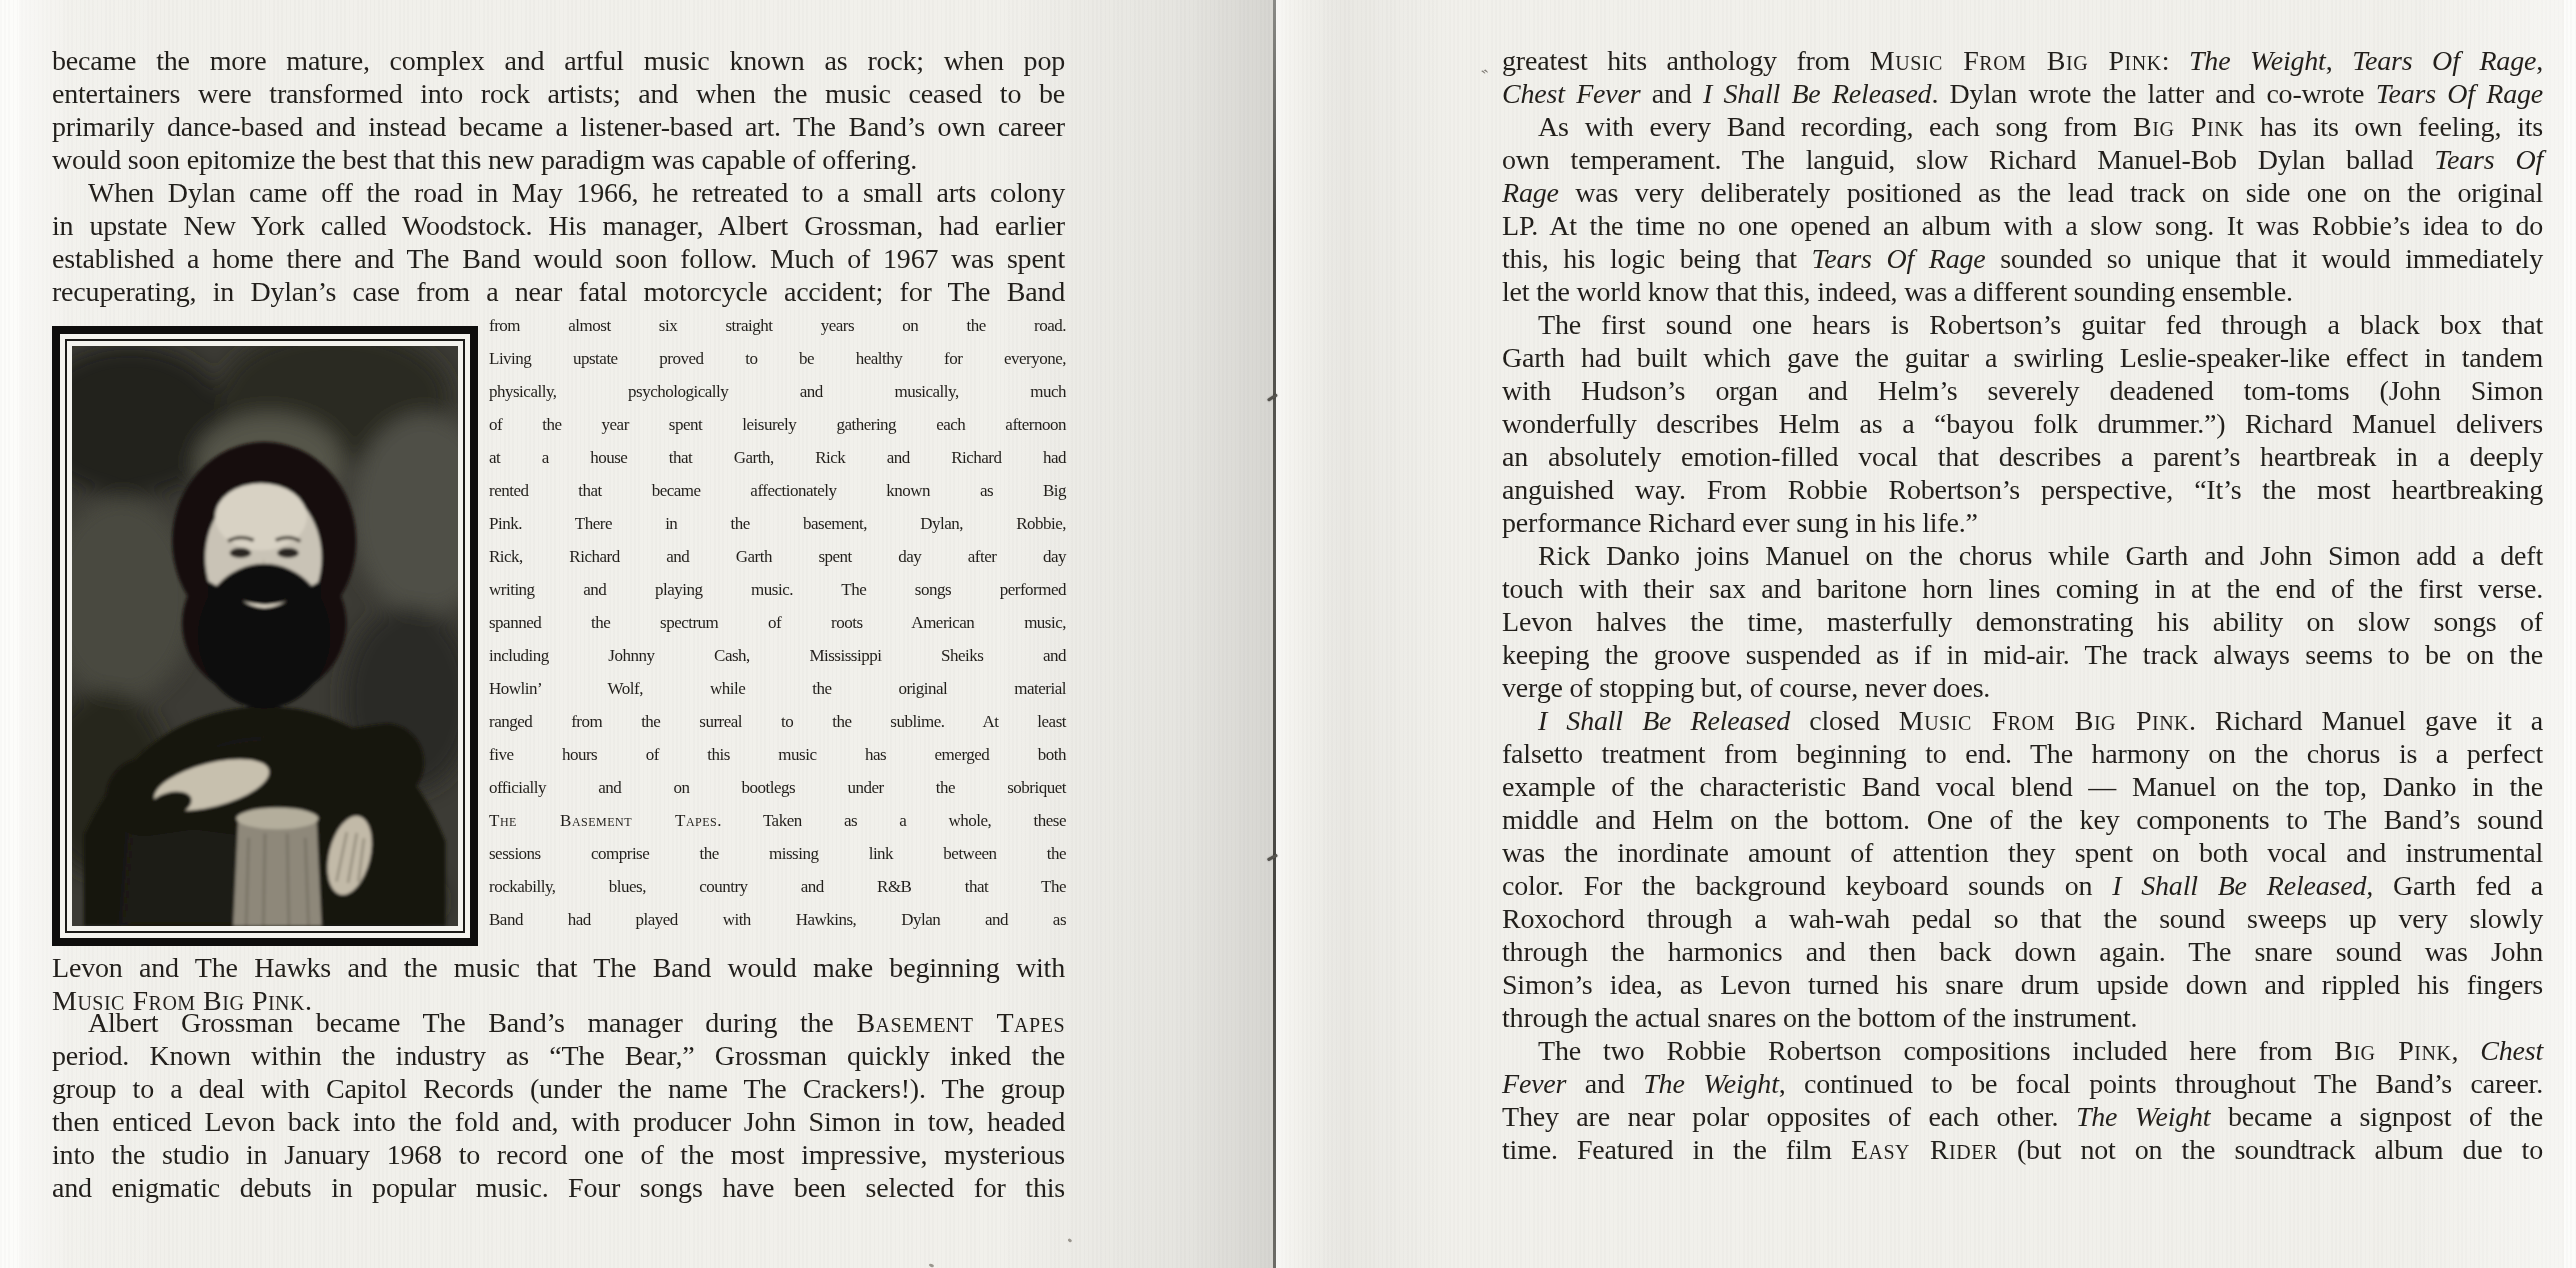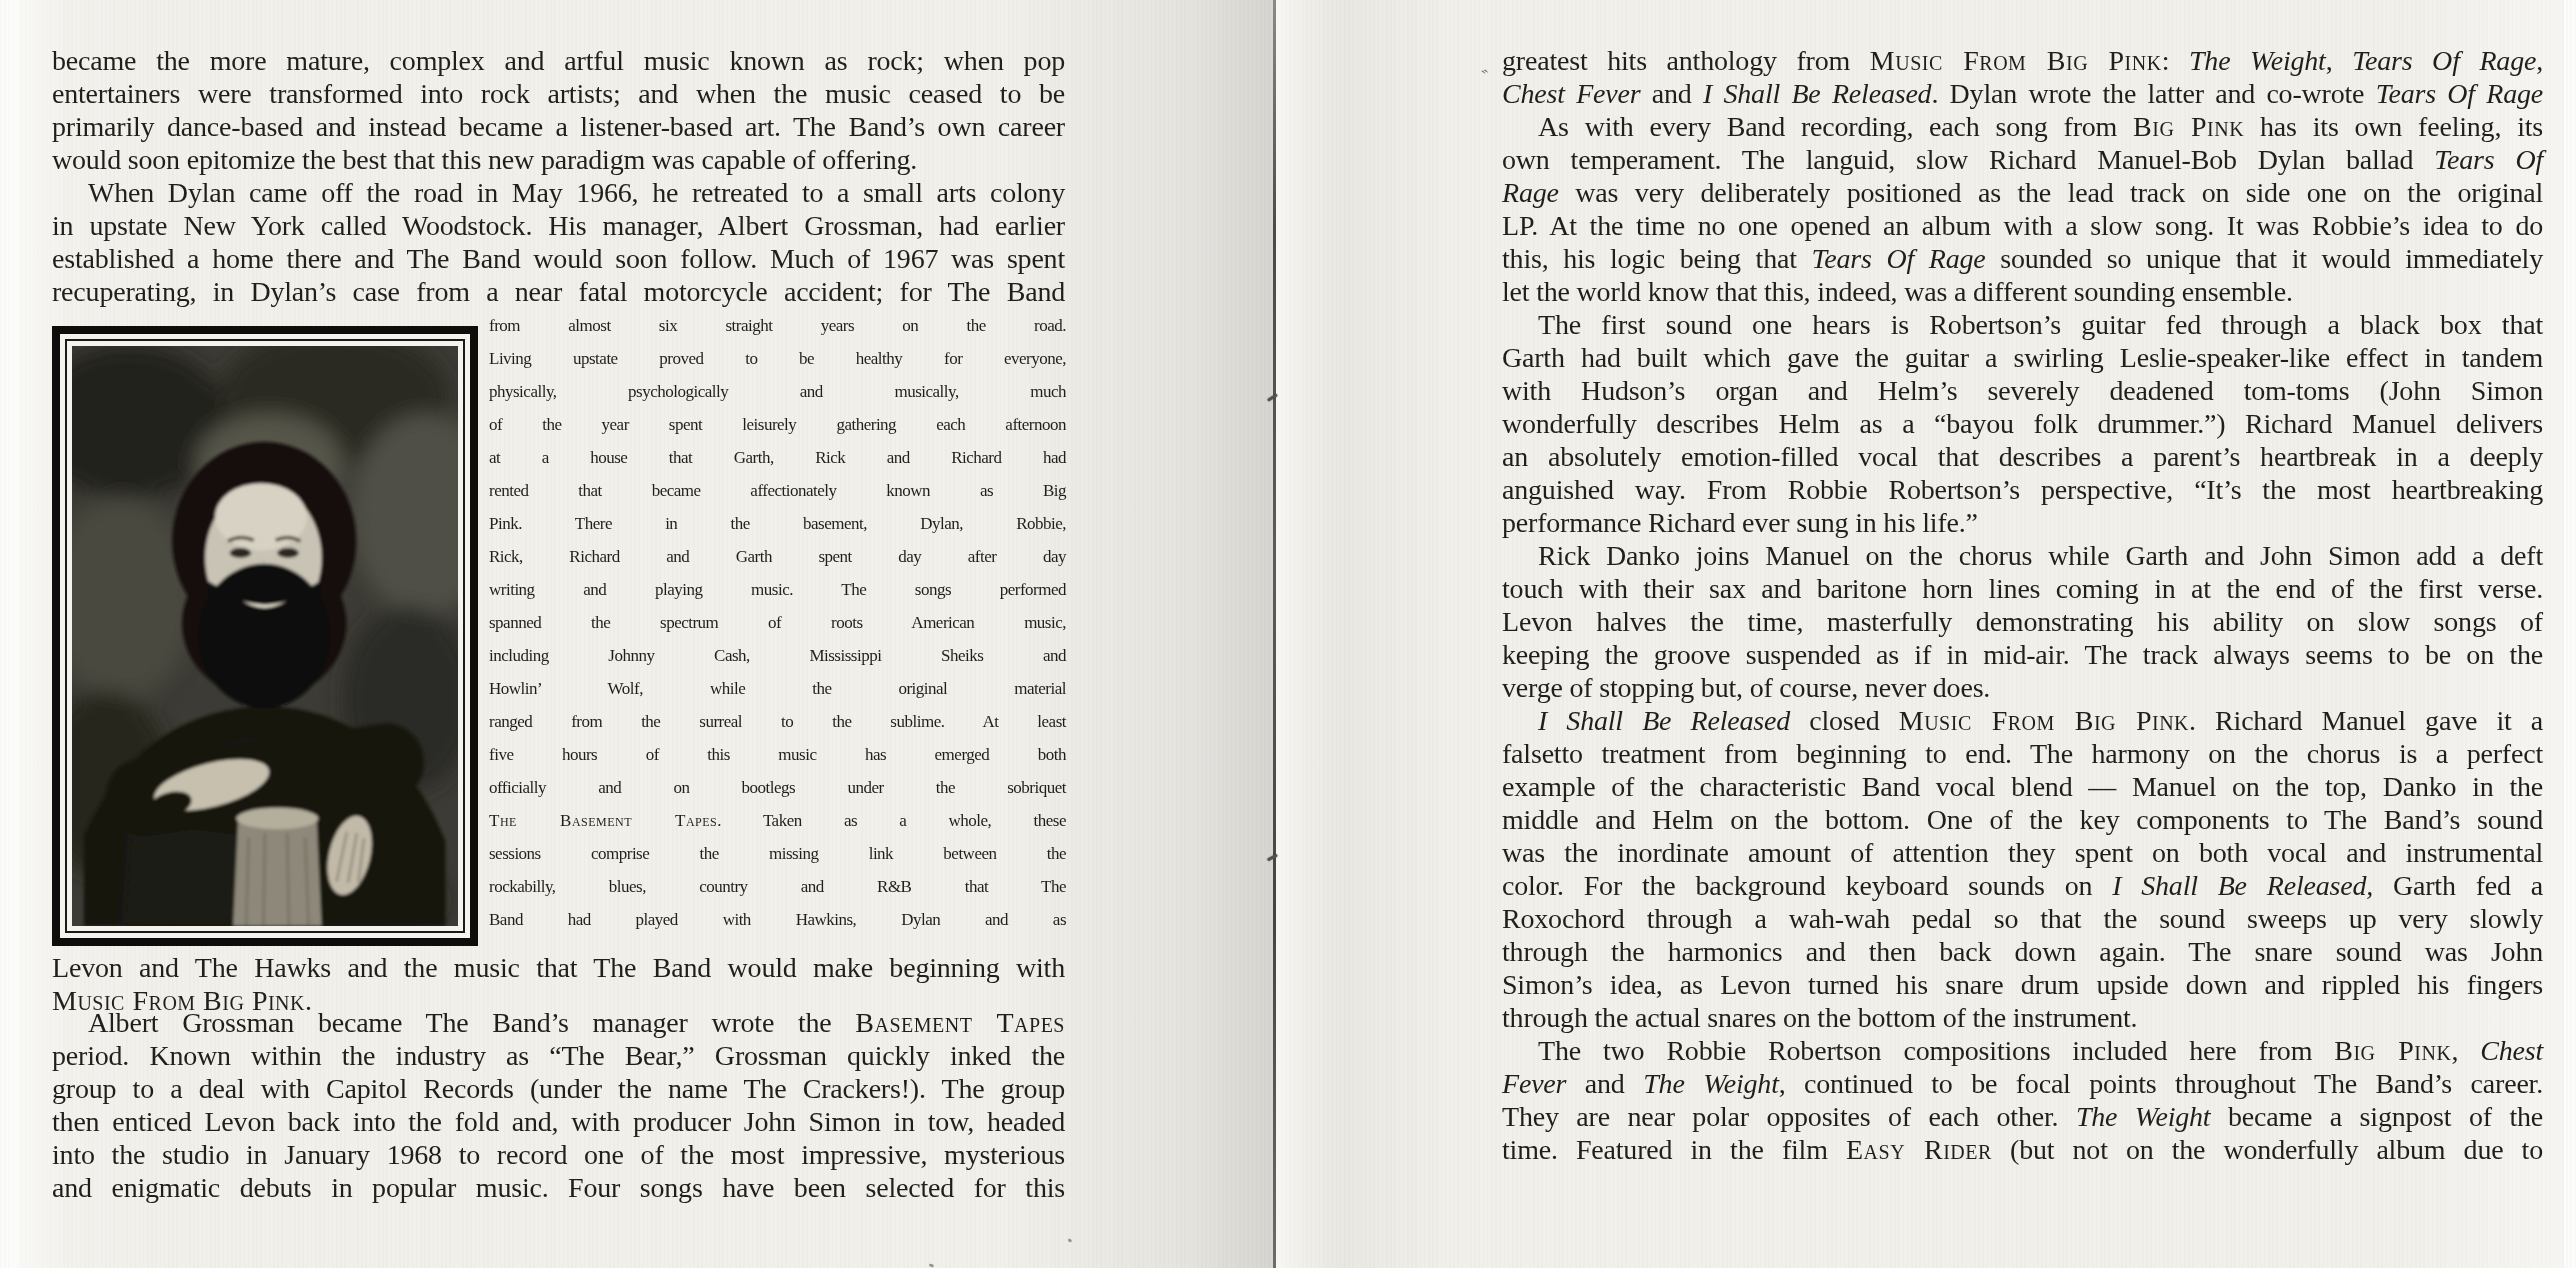--- a/index.html
+++ b/index.html
@@ -115,21 +115,21 @@
       <div class="ln"><span class="sc">The Basement Tapes</span><span>. Taken as a whole, these</span></div>
       <div class="ln"><span>sessions comprise the missing link between the</span></div>
       <div class="ln"><span>rockabilly, blues, country and R&amp;B that The</span></div>
       <div class="ln"><span>Band had played with Hawkins, Dylan and as</span></div>
     </div>
   <div class="tcol" id="left-block-c">
       <div class="ln"><span>Levon and The Hawks and the music that The Band would make beginning with</span></div>
       <div class="ln end"><span class="sc">Music From Big Pink</span><span>.</span></div>
     </div>
   <div class="tcol" id="left-block-d">
-      <div class="ln ind"><span>Albert Grossman became The Band’s manager wrote the </span><span class="sc">Basement Tapes</span></div>
+      <div class="ln ind"><span>Albert Grossman became The Band’s manager during the </span><span class="sc">Basement Tapes</span></div>
       <div class="ln"><span>period. Known within the industry as “The Bear,” Grossman quickly inked the</span></div>
       <div class="ln"><span>group to a deal with Capitol Records (under the name The Crackers!). The group</span></div>
       <div class="ln"><span>then enticed Levon back into the fold and, with producer John Simon in tow, headed</span></div>
       <div class="ln"><span>into the studio in January 1968 to record one of the most impressive, mysterious</span></div>
       <div class="ln"><span>and enigmatic debuts in popular music. Four songs have been selected for this</span></div>
     </div>
 
   <div class="tcol" id="right-block">
       <div class="ln"><span>greatest hits anthology from </span><span class="sc">Music From Big Pink</span><span>: </span><span class="i">The Weight</span><span>, </span><span class="i">Tears Of Rage</span><span>,</span></div>
       <div class="ln"><span class="i">Chest Fever</span><span> and </span><span class="i">I Shall Be Released</span><span>. Dylan wrote the latter and co-wrote </span><span class="i">Tears Of Rage</span></div>
@@ -157,21 +157,21 @@
       <div class="ln"><span>middle and Helm on the bottom. One of the key components to The Band’s sound</span></div>
       <div class="ln"><span>was the inordinate amount of attention they spent on both vocal and instrumental</span></div>
       <div class="ln"><span>color. For the background keyboard sounds on </span><span class="i">I Shall Be Released,</span><span> Garth fed a</span></div>
       <div class="ln"><span>Roxochord through a wah-wah pedal so that the sound sweeps up very slowly</span></div>
       <div class="ln"><span>through the harmonics and then back down again. The snare sound was John</span></div>
       <div class="ln"><span>Simon’s idea, as Levon turned his snare drum upside down and rippled his fingers</span></div>
       <div class="ln end"><span>through the actual snares on the bottom of the instrument.</span></div>
       <div class="ln ind"><span>The two Robbie Robertson compositions included here from </span><span class="sc">Big Pink</span><span>, </span><span class="i">Chest</span></div>
       <div class="ln"><span class="i">Fever</span><span> and </span><span class="i">The Weight</span><span>, continued to be focal points throughout The Band’s career.</span></div>
       <div class="ln"><span>They are near polar opposites of each other. </span><span class="i">The Weight</span><span> became a signpost of the</span></div>
-      <div class="ln"><span>time. Featured in the film </span><span class="sc">Easy Rider</span><span> (but not on the wonderfully album due to</span></div>
+      <div class="ln"><span>time. Featured in the film </span><span class="sc">Easy Rider</span><span> (but not on the soundtrack album due to</span></div>
     </div>
 
   <div class="photo-frame">
     <div class="photo-inner">
       <svg viewBox="0 0 470 690" preserveAspectRatio="none" role="img">
         <defs>
           <filter id="b2">
               <feGaussianBlur stdDeviation="2.2"></feGaussianBlur>
             </filter>
           <filter id="b6">

